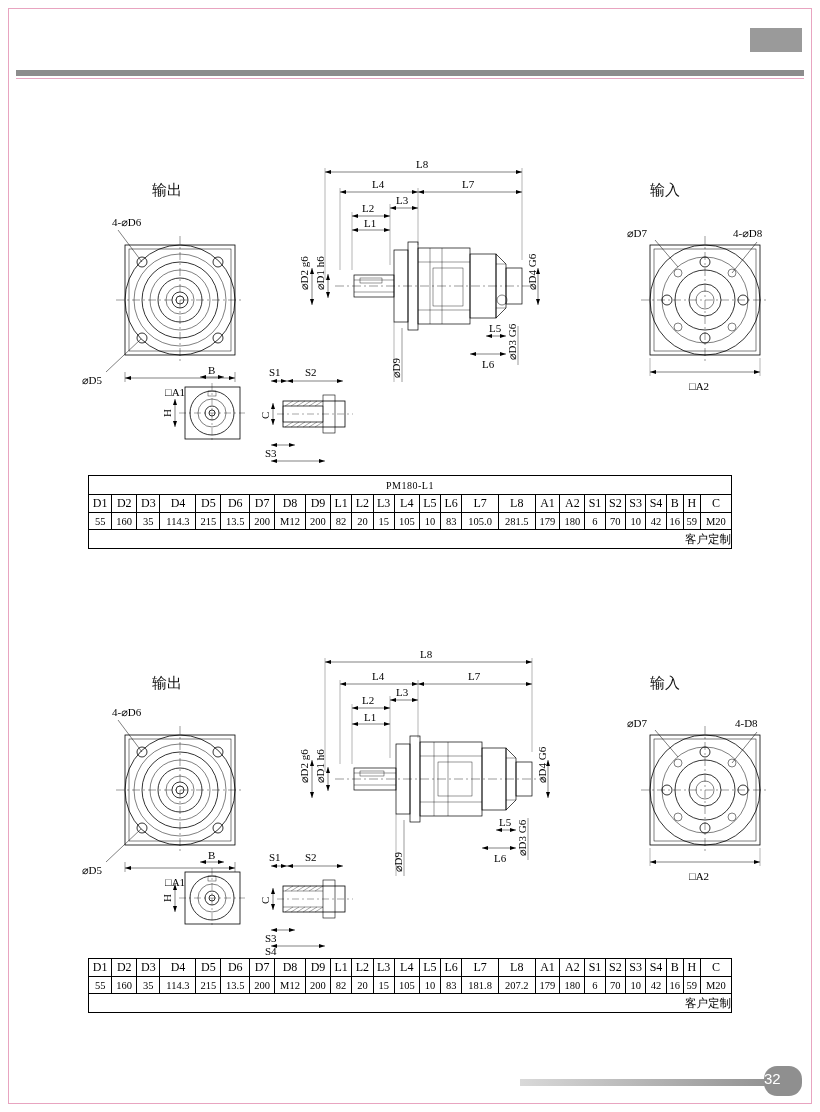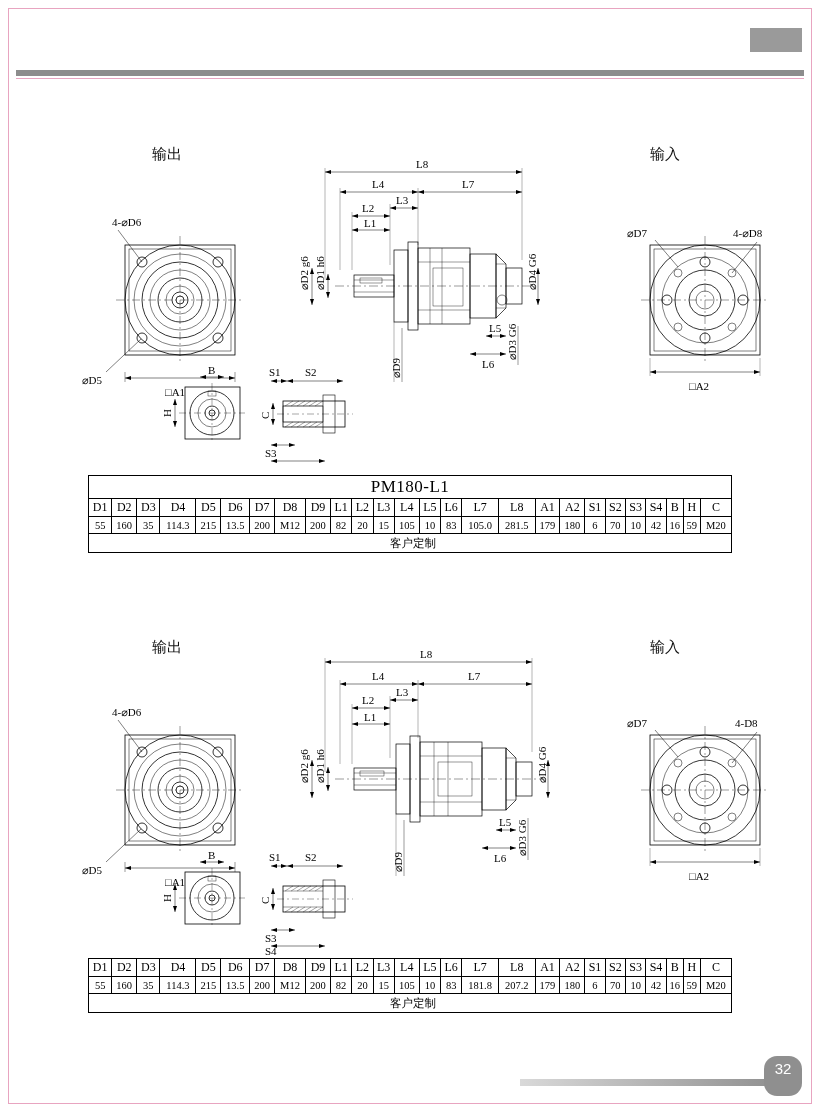--- a/index.html
+++ b/index.html
@@ -28,31 +28,32 @@
     position:absolute; left:16px; top:78px; right:16px; height:1px;
     background:#e8a4c0;
   }
   
   .bottom-bar {
     position:absolute; right:30px; bottom:26px; width:270px; height:7px;
     background: linear-gradient(to right, #d9d9d9, #8c8c8c);
   }
   .page-num {
     position:absolute; right:18px; bottom:16px;
-    width:38px; height:40px; border-radius:13px;
+    width:38px; height:30px; border-radius:13px;
     background:#8f8f8f; color:#fff;
-    font-size:15px; text-align:center; line-height:26px;
+    font-size:15px; line-height:26px;
     font-family:"Liberation Sans", sans-serif;
   }
 
   .block { position:absolute; left:0; width:820px; }
 
   .cn-label {
     position:absolute; font-size:15px; color:#111;
     font-family:"DejaVu Sans", sans-serif;
+    margin-top:36px;
   }
 
   
   .drawing { position:absolute; }
   svg { display:block; overflow:visible; }
 
   
   .spec-table {
     position:absolute;
     border-collapse:collapse;
@@ -62,25 +63,25 @@
     background:#fff;
   }
   .spec-table td, .spec-table th {
     border:1px solid #000;
     text-align:center;
     padding:1px 0;
     height:17px;
     font-weight:normal;
   }
   .spec-table .title-row td {
-    height:19px; font-size:17px; letter-spacing:0.5px;
+    height:19px; font-size:10px; letter-spacing:0.5px;
   }
   .spec-table .hdr td { font-size:12px; }
   .spec-table .custom td {
-    text-align:center; padding-left:6px; height:19px;
+    text-align:right; padding-left:6px; height:19px;
     font-family:"DejaVu Sans", sans-serif; font-size:11.5px;
   }
 </style>
 </head>
 <body>
 
 <div class="page-border"></div>
 <div class="top-grey-tab"></div>
 <div class="top-rule"></div>
 <div class="top-rule-thin"></div>

